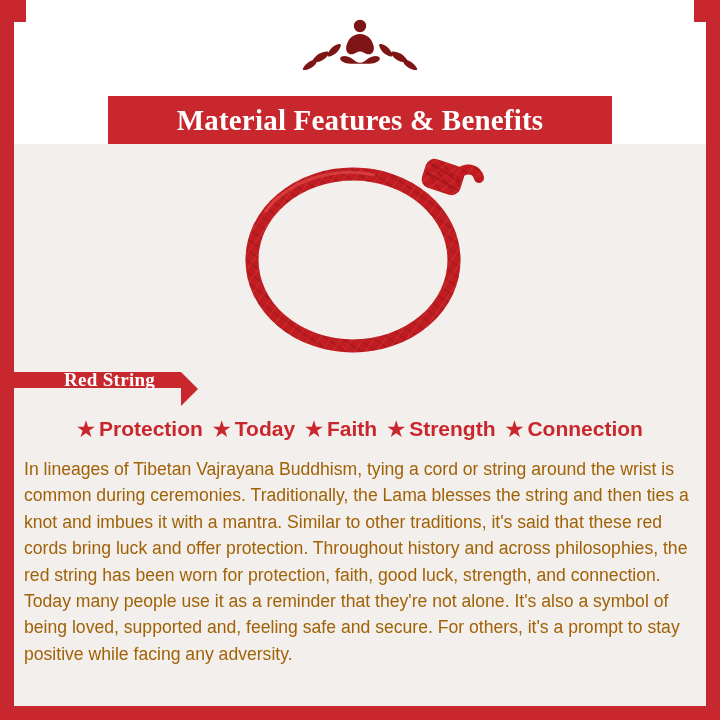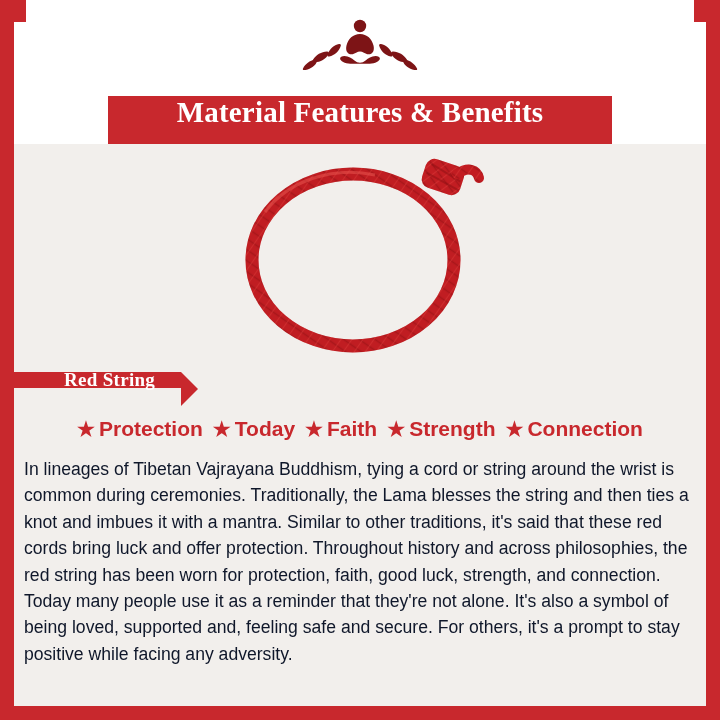--- a/index.html
+++ b/index.html
@@ -92,20 +92,21 @@
   }
 
   
   .title-banner {
     position: absolute;
     left: 108px; top: 96px;
     width: 504px;
     height: 48px;
     background: #c8282d;
     display: flex;
+    align-items: center;
     justify-content: center;
     z-index: 4;
   }
   .title-banner .title-text {
     color: #ffffff;
     font-size: 29px;
     font-weight: bold;
     font-family: "Liberation Serif", serif;
     letter-spacing: 0.2px;
     white-space: nowrap;
@@ -205,21 +206,21 @@
   }
   .benefit:first-child .star { margin-left: 0; }
   .benefit .btext { line-height: 1; }
 
   
   .body-text {
     position: absolute;
     left: 24px;
     top: 456px;
     width: 674px;
-    color: #0f172a;
+    color: #a16207;
     font-size: 17.6px;
     line-height: 26.4px;
     font-family: "Liberation Sans", sans-serif;
     z-index: 4;
     text-align: left;
   }
 </style>
 </head>
 <body>
 

